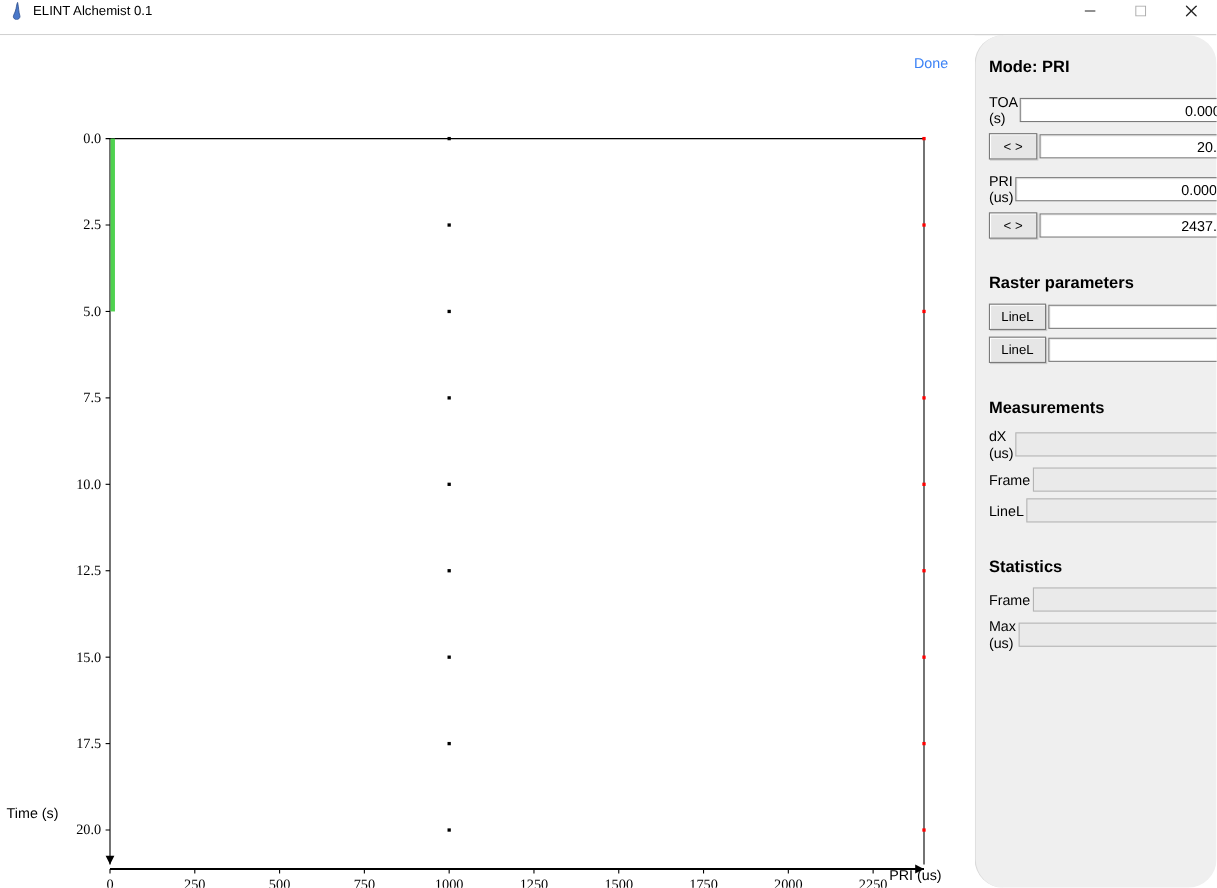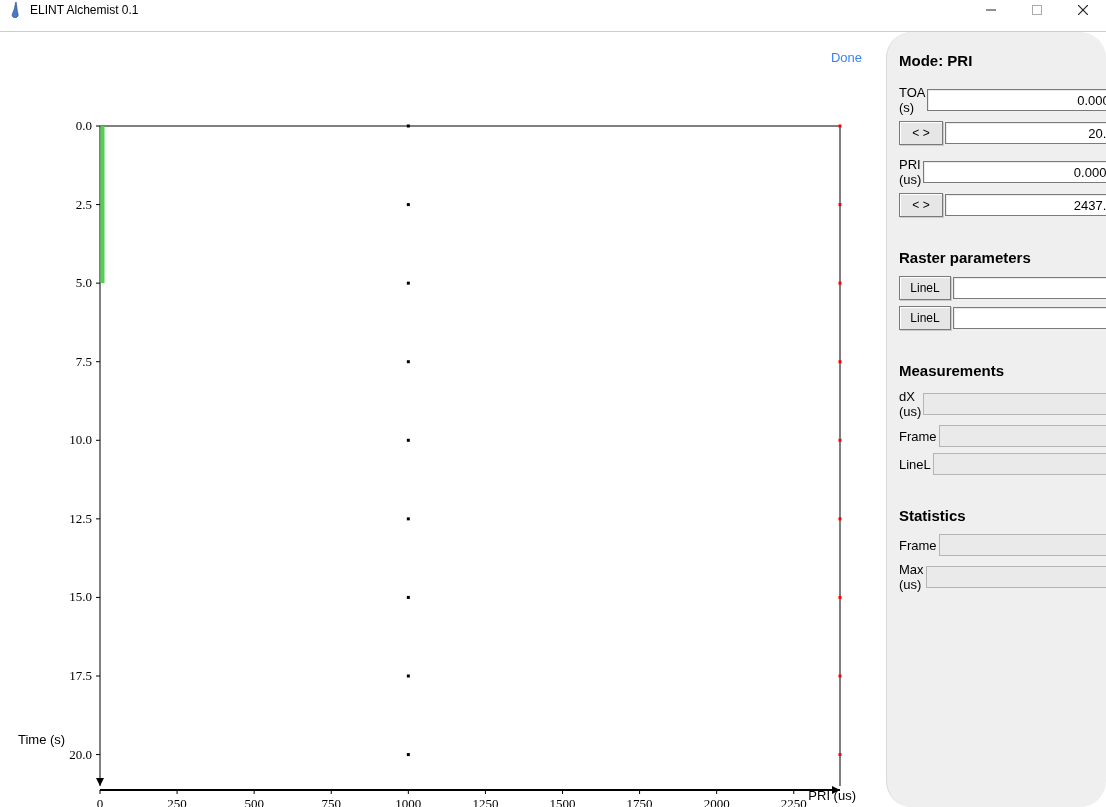--- a/index.html
+++ b/index.html
@@ -61,21 +61,21 @@
       top: 18px; right: 24px;
       color: #3b82f6;
       font-size: 13px;
     }
     .chart-wrap {
       position: absolute;
       left: 40px; top: 40px; right: 20px; bottom: 20px; margin-top: 44px;
     }
     .ylabel {
       position: absolute;
-      left: 18px; top: 700px;
+      left: 6px; top: 700px;
       font-size: 13px;
     }
     .xlabel {
       position: absolute;
       right: 30px; bottom: 4px;
       font-size: 13px;
     }
     .plot-svg { display:block; }
     
     .section-title {

